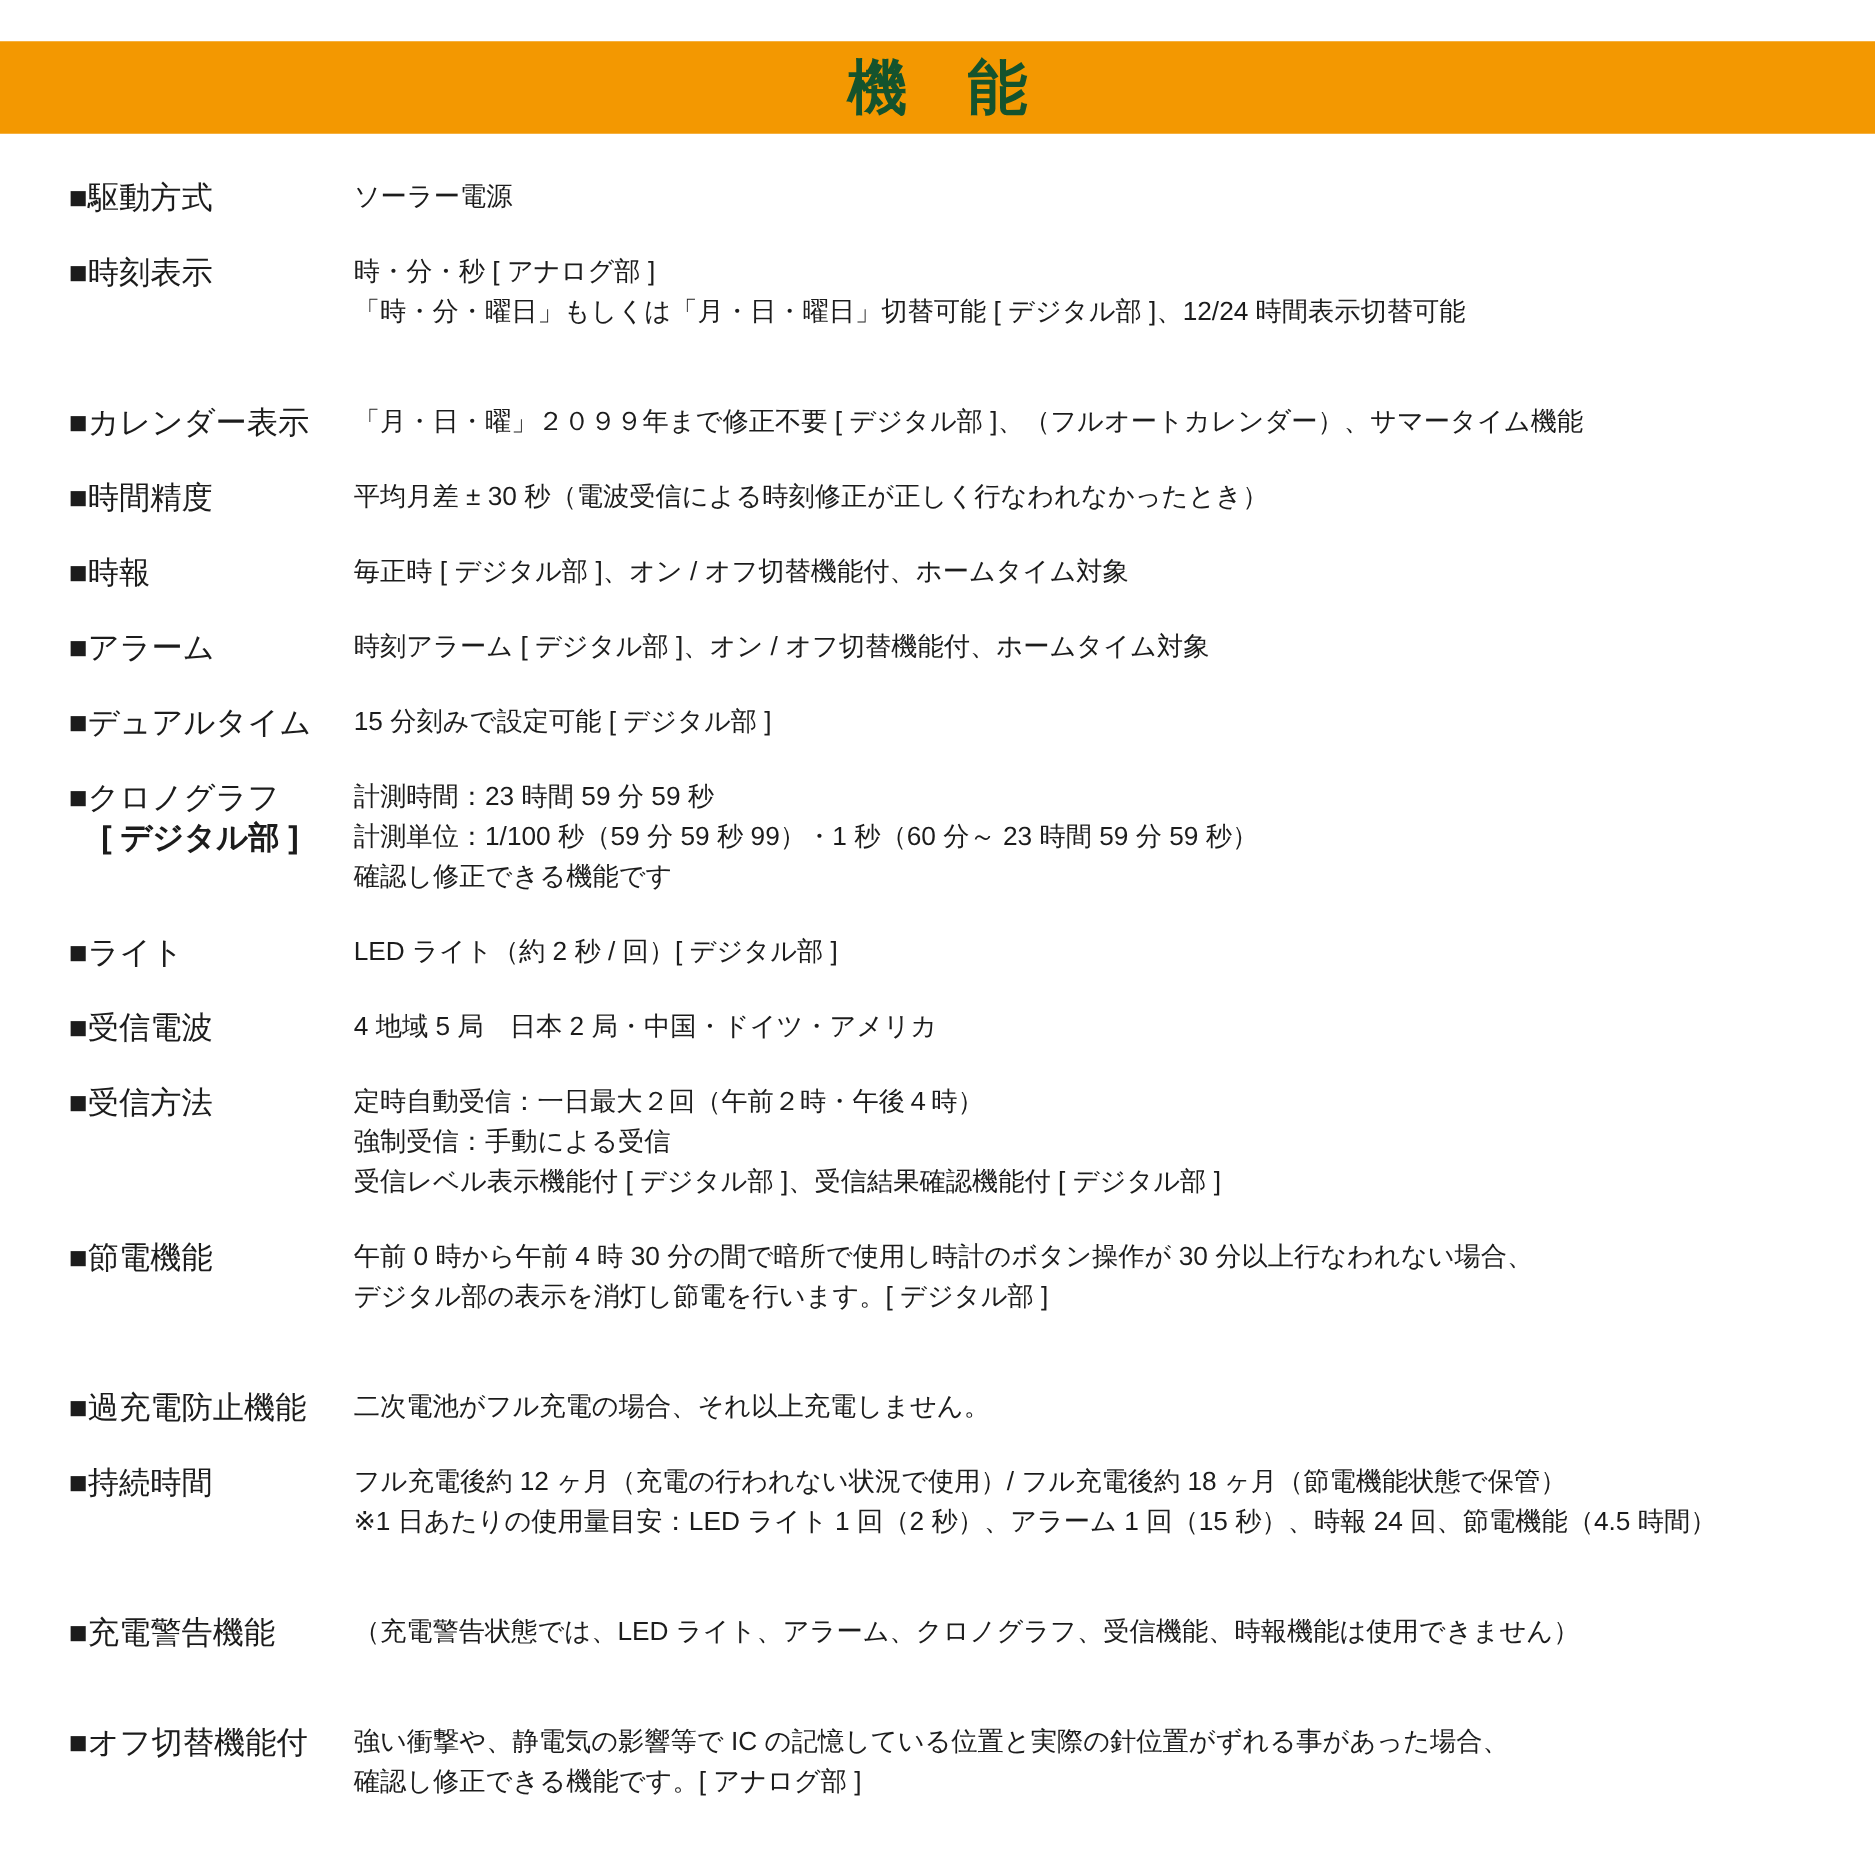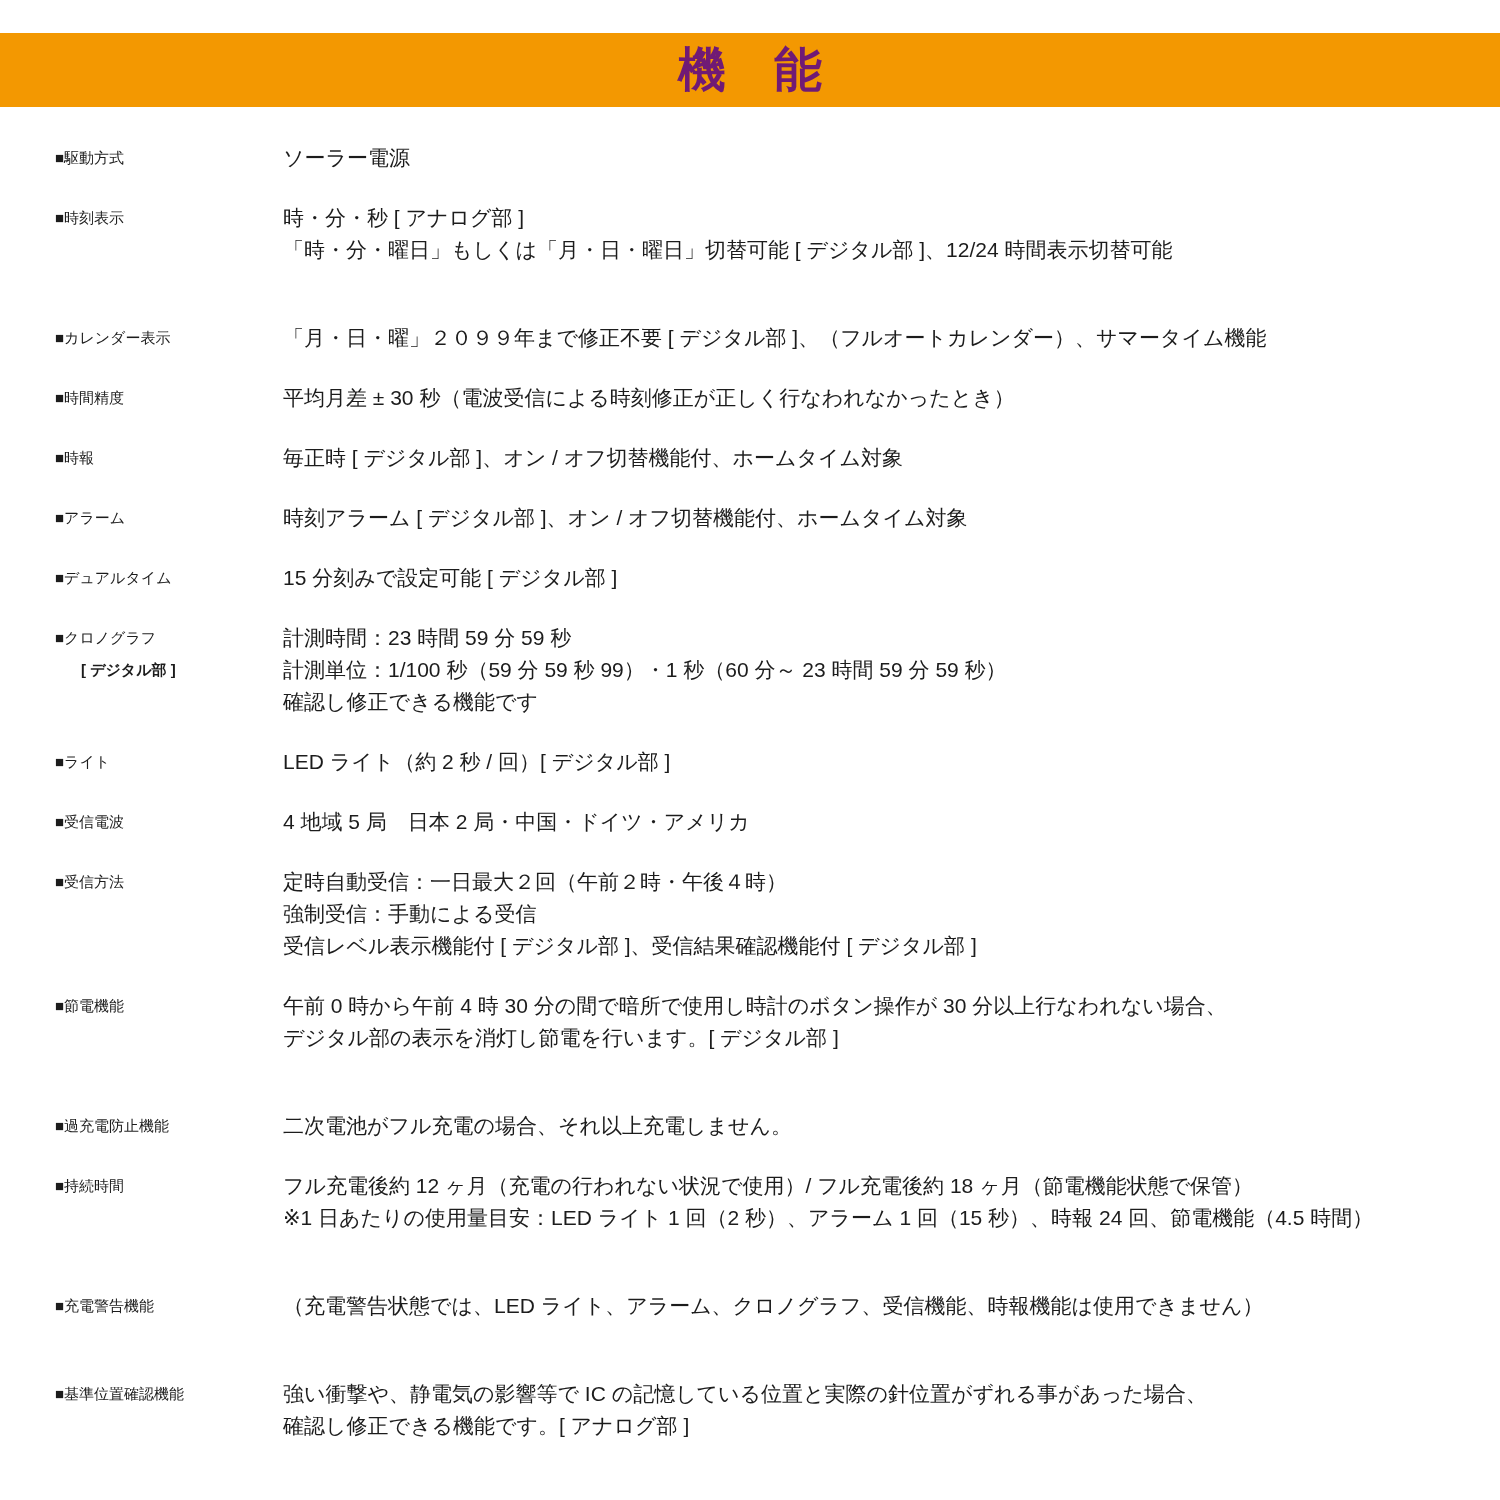--- a/index.html
+++ b/index.html
@@ -38,32 +38,32 @@
     display: flex;
     align-items: flex-start;
     margin-bottom: 28px;
     font-size: 21px;
     line-height: 32px;
   }
   .row.gap-lg { margin-bottom: 56px; }
   .label {
     flex: 0 0 228px;
     width: 228px;
-    font-size: 15px;
+    font-size: 25px;
   }
   .label-line2 { padding-left: 26px; font-weight: bold; }
   .desc { flex: 1 1 auto; }
   .desc div { white-space: nowrap; }
 </style>
 </head>
 <body>
 
 <div class="page">
 
-  <div class="band" style="background: rgb(243, 152, 1); color: #701a75;">
+  <div class="band" style="background: rgb(243, 152, 1); color: #14532d;">
     <span>機　能</span>
   </div>
 
   <div class="content">
 
     <div class="row">
       <div class="label">■駆動方式</div>
       <div class="desc">
         <div>ソーラー電源</div>
       </div>
@@ -171,21 +171,21 @@
     </div>
 
     <div class="row gap-lg">
       <div class="label">■充電警告機能</div>
       <div class="desc">
         <div>（充電警告状態では、LED ライト、アラーム、クロノグラフ、受信機能、時報機能は使用できません）</div>
       </div>
     </div>
 
     <div class="row">
-      <div class="label">■基準位置確認機能</div>
+      <div class="label">■オフ切替機能付</div>
       <div class="desc">
         <div>強い衝撃や、静電気の影響等で IC の記憶している位置と実際の針位置がずれる事があった場合、</div>
         <div>確認し修正できる機能です。[ アナログ部 ]</div>
       </div>
     </div>
 
   </div>
 </div>
 
 </body></html>

